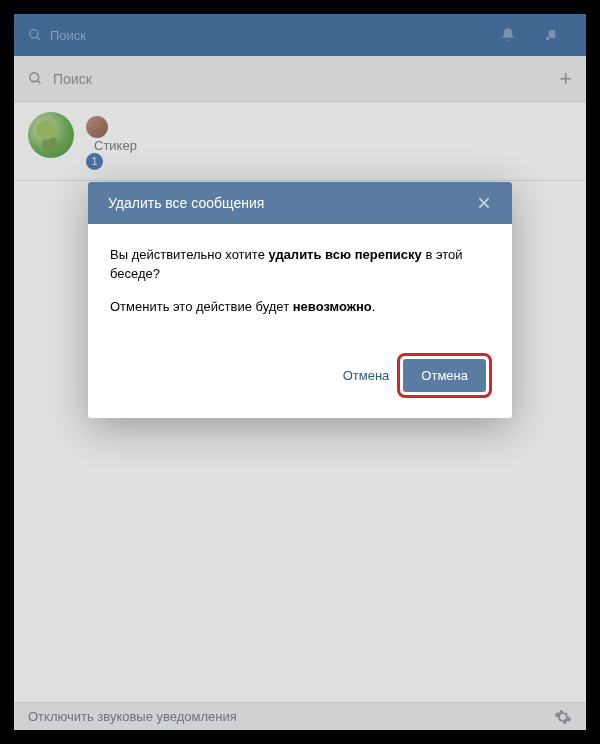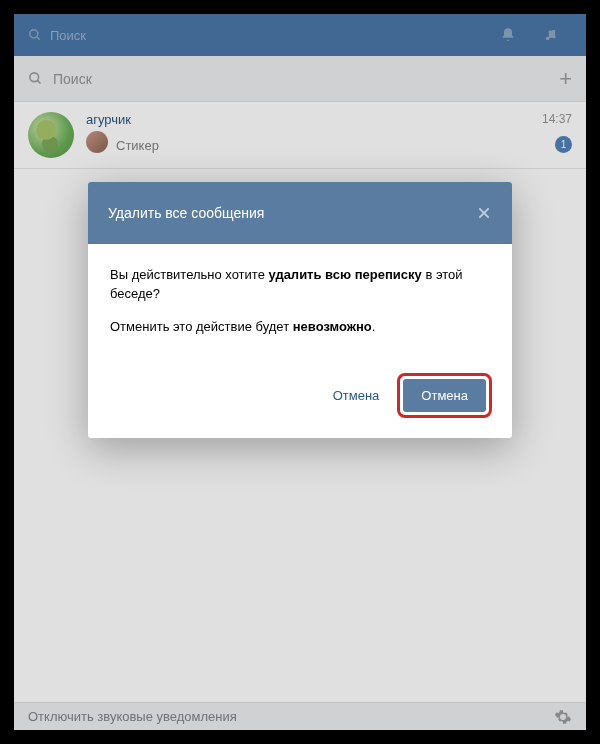--- a/index.html
+++ b/index.html
@@ -15,36 +15,36 @@
 .searchbar .search-txt { color: #929496; font-size: 14px; margin-left: 10px; flex: 1; }
 .plus-ico { color: #9a9da0; font-size: 22px; font-weight: 300; }
 .convlist { flex: 1; background: #fff; }
 .convitem { display: flex; padding: 10px 14px; border-bottom: 1px solid #e7e8ec; }
 .avatar-main { width: 46px; height: 46px; border-radius: 50%; background: radial-gradient(circle at 35% 35%, #d8e8b4, #6aae58 60%, #5a954c); flex-shrink: 0; position: relative; overflow: hidden; }
 .avatar-main::after { content:""; position:absolute; width:20px; height:20px; background:#a8c76a; border-radius:50%; top:8px; left:8px; box-shadow: 4px 14px 0 -2px #7ea858; }
 .conv-body { flex: 1; margin-left: 12px; }
 .conv-head { display: flex; justify-content: space-between; }
 .conv-name { color: #2a5885; font-size: 13px; font-weight: 400; }
 .conv-time { color: #939393; font-size: 12px; }
-.conv-msg { display: flex; align-items: flex-end; margin-top: 4px; }
+.conv-msg { display: flex; align-items: flex-start; margin-top: 4px; flex-direction: column; }
 .mini-av { width: 22px; height: 22px; border-radius: 50%; background: linear-gradient(135deg,#c98,#865); }
 .msg-txt { color: #828282; font-size: 13px; margin-left: 8px; flex: 1; }
 .unread { width: 17px; height: 17px; border-radius: 50%; background: #5181b8; color: #fff; font-size: 10px; display: flex; align-items: center; justify-content: center; }
 .footer { height: 28px; border-top: 1px solid #dcdde0; background: #edeef0; display: flex; align-items: center; padding: 0 14px; }
 .footer-txt { color: #7e838a; font-size: 13px; flex: 1; }
 .gear-ico { color: #9a9da0; }
 .overlay { position: absolute; inset: 0; background: rgba(0,0,0,0.12); display: flex; justify-content: center; pointer-events: none; }
 .dialog { pointer-events: auto; width: 424px; margin-top: 182px; background: #fff; border-radius: 3px; box-shadow: 0 10px 40px rgba(0,0,0,0.3); align-self: flex-start; overflow: hidden; }
-.dlg-head { height: 62px; background: #5b7ca1; display: flex; align-items: center; padding: 0 20px; }
+.dlg-head { height: 42px; background: #5b7ca1; display: flex; align-items: center; padding: 0 20px; }
 .dlg-title { color: #fff; font-size: 14px; font-weight: 400; flex: 1; }
 .dlg-close { color: #c5d0dd; cursor: pointer; }
 .dlg-body { padding: 22px 22px 18px; color: #000; font-size: 13px; line-height: 1.45; }
 .dlg-body p { margin-bottom: 14px; }
 .dlg-body b { font-weight: 700; }
-.dlg-foot { padding: 4px 20px 20px; display: flex; justify-content: flex-end; align-items: center; gap: 14px; }
+.dlg-foot { padding: 4px 20px 20px; display: flex; justify-content: flex-end; align-items: center; gap: 4px; }
 .btn-cancel { color: #2a5885; font-size: 13px; cursor: pointer; padding: 8px 4px; }
 .btn-delete { background: #5b7ca1; color: #fff; font-size: 13px; padding: 9px 18px; border-radius: 3px; cursor: pointer; border:none; }
 .highlight-ring { border: 3px solid #cc2a2a; border-radius: 8px; padding: 3px; box-shadow: 0 0 0 1px rgba(255,255,255,0.4) inset; }
 svg { display: block; }
 </style>
 </head>
 <body>
 
 <div class="frame">
 
@@ -79,24 +79,20 @@
         </svg>
     </span>
     <span class="search-txt">Поиск</span>
     <span class="plus-ico">+</span>
   </div>
 
   <div class="convlist">
     <div class="convitem">
       <div class="avatar-main"></div>
       <div class="conv-body">
-        <div class="conv-head">
-          <span class="conv-name">агурчик</span>
-          <span class="conv-time">14:37</span>
-        </div>
         <div class="conv-msg">
           <div class="mini-av"></div>
           <span class="msg-txt">Стикер</span>
           <span class="unread">1</span>
         </div>
       </div>
     </div>
   </div>
 
   <div class="footer">

